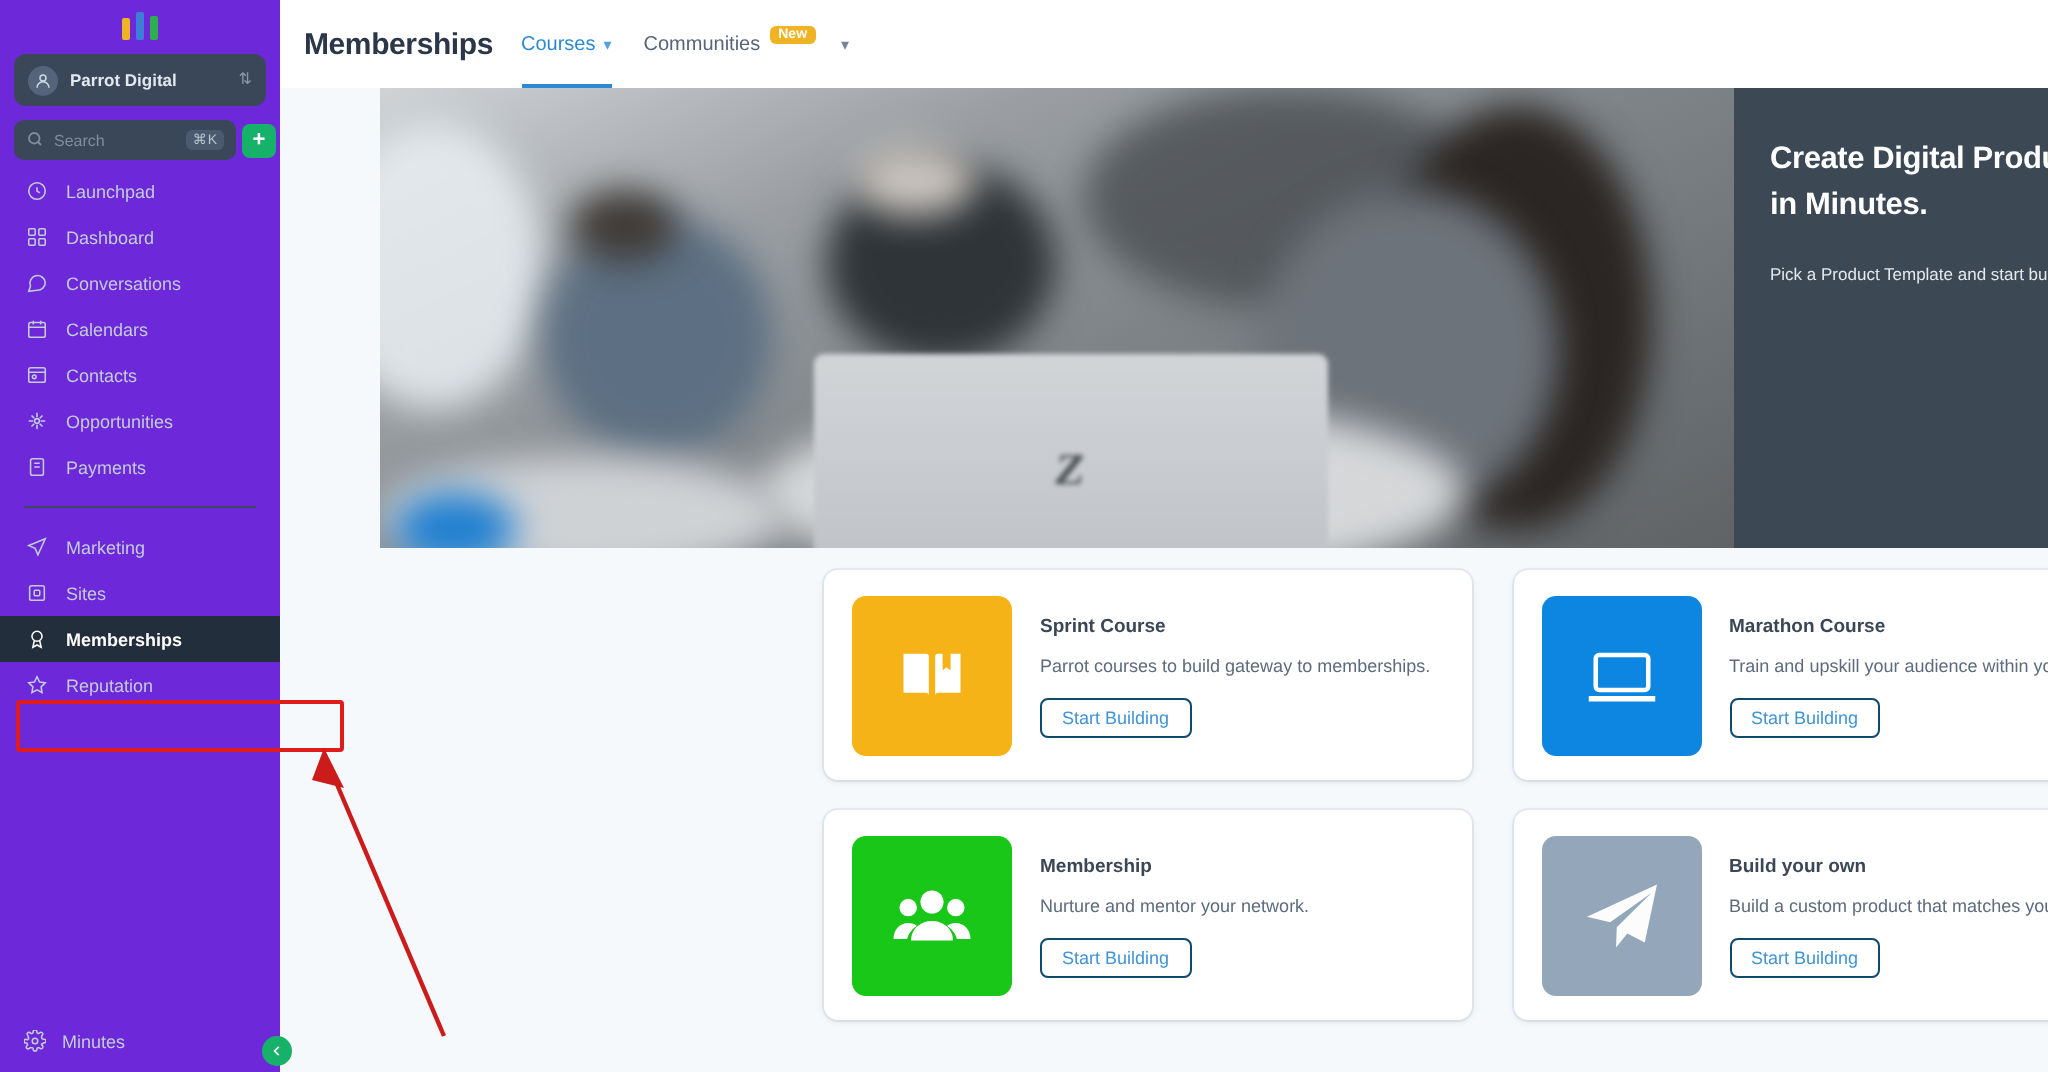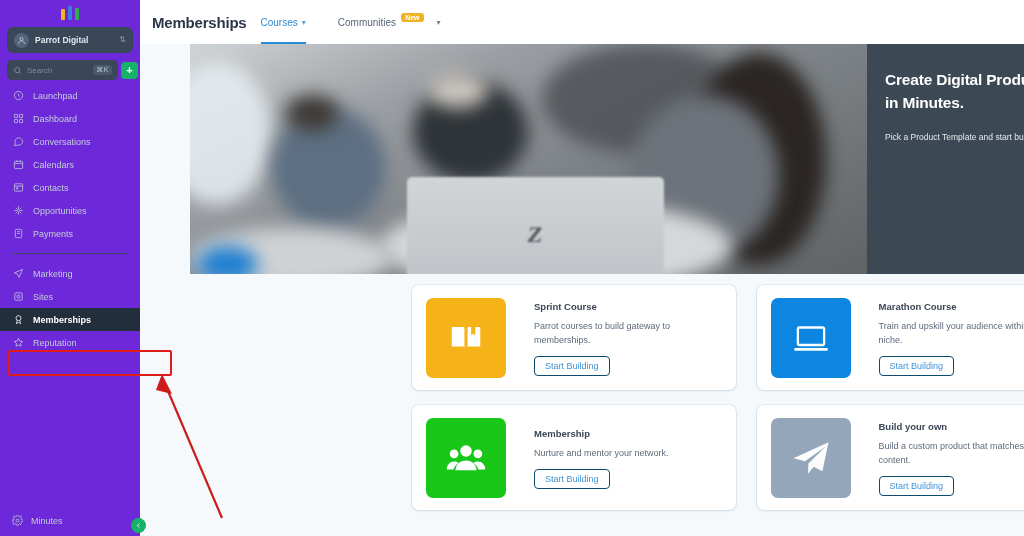--- a/index.html
+++ b/index.html
@@ -89,21 +89,21 @@
     font-size: 8px; z-index: 20; cursor: pointer;
   }
 
   
   .main { flex: 1; height: 536px; background: #f6f9fb; position: relative; overflow: hidden; }
   .topbar {
     height: 44px; background: #ffffff; display: flex; align-items: center;
     padding: 0 0 0 12px; gap: 14px;
   }
   .page-title { font-size: 15px; font-weight: 700; color: #2b3748; letter-spacing: -.2px; }
-  .tabs { display: flex; align-items: center; gap: 32px; height: 44px; }
+  .tabs { display: flex; align-items: center; gap: 16px; height: 44px; }
   .tab {
     height: 44px; display: flex; align-items: center; gap: 4px;
     font-size: 10px; color: #56657a; cursor: pointer; position: relative;
   }
   .tab.active { color: #2a8ad4; }
   .tab.active::after {
     content: ""; position: absolute; left: 0; right: 0; bottom: 0;
     height: 2px; background: #2a8ad4;
   }
   .tab .chev { font-size: 8px; opacity: .8; }
@@ -152,21 +152,21 @@
   .hero-p { margin-top: 16px; font-size: 8.5px; line-height: 1.55; color: #e5e9ed; }
 
   
   .cards {
     position: absolute; left: 272px; top: 285px; width: 668px;
     display: grid; grid-template-columns: 1fr 1fr; gap: 15px 21px;
   }
   .card {
     background: #ffffff; border-radius: 7px; height: 105px;
     box-shadow: 0 1px 3px rgba(30,50,80,.10), 0 0 0 1px rgba(225,232,240,.8);
-    display: flex; align-items: center; padding: 13px 14px; gap: 28px;
+    display: flex; align-items: center; padding: 13px 14px; gap: 14px;
   }
   .tile {
     width: 80px; height: 80px; border-radius: 7px; flex: 0 0 80px;
     display: flex; align-items: center; justify-content: center;
   }
   .card-body { flex: 1; padding-top: 2px; }
   .card-title { font-size: 9.5px; font-weight: 700; color: #3b4757; }
   .card-desc { margin-top: 8px; font-size: 9px; color: #5d6b7c; line-height: 1.45; }
   .start-btn {
     display: inline-block; margin-top: 9px;

